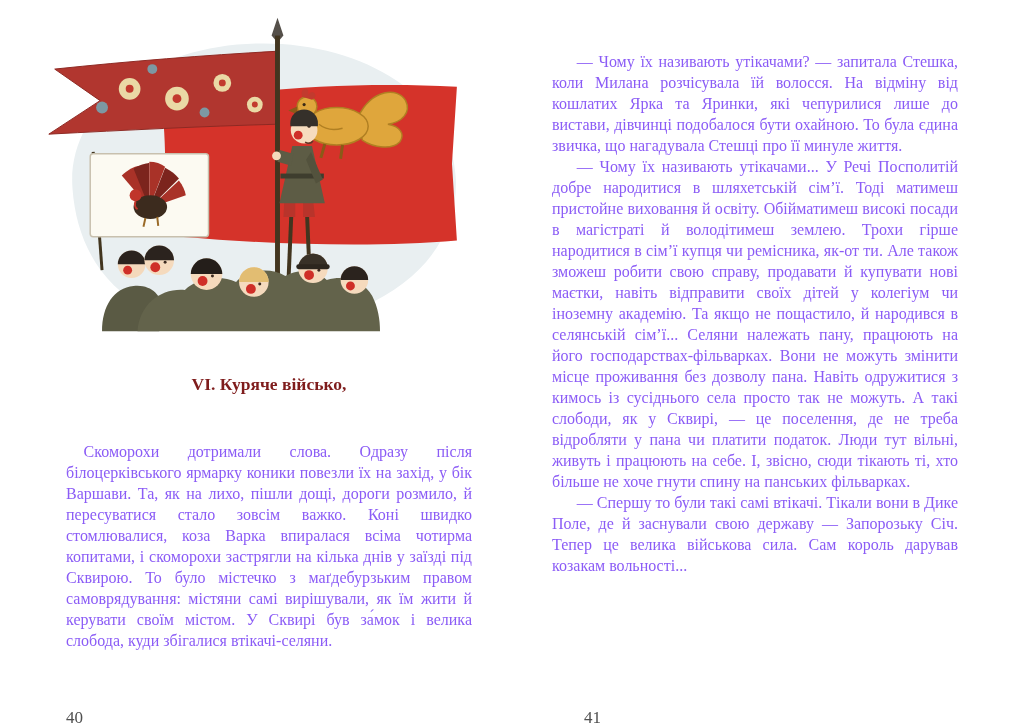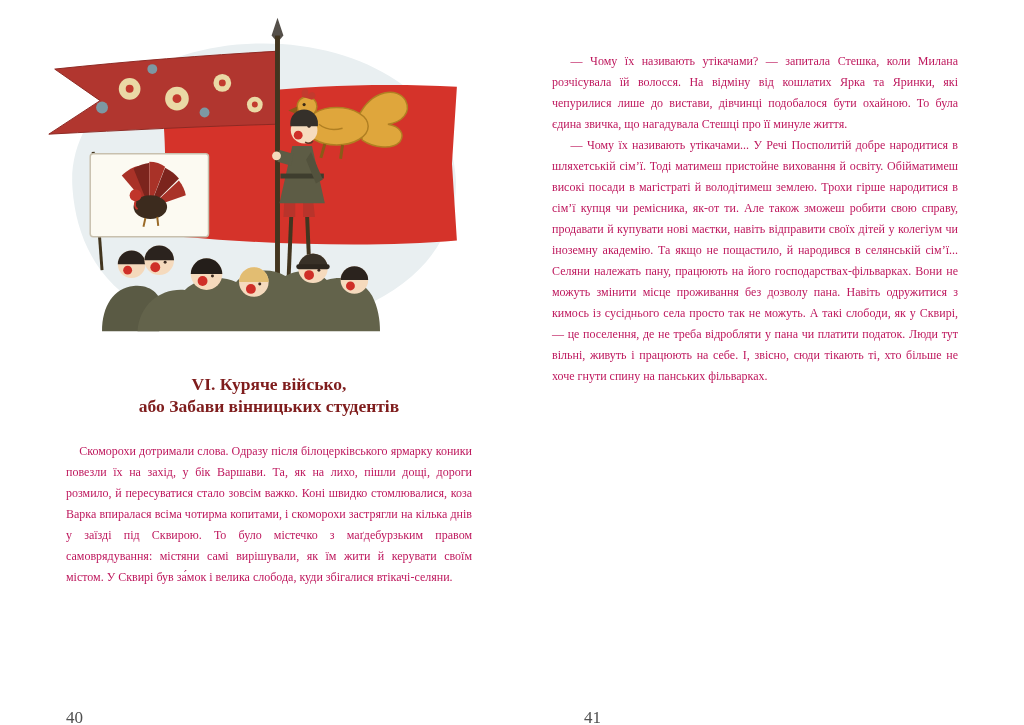--- a/index.html
+++ b/index.html
@@ -13,21 +13,21 @@
 
   .illustration { position:absolute; left:8px; top:6px; width:470px; height:345px; }
 
   .chapter-title {
     position:absolute; left:66px; top:373px; width:406px;
     text-align:center; color:#7f1d1d; font-weight:bold;
     font-size:17.5px; line-height:22px;
   }
   .chapter-title span { display:block; }
 
-  .body-text { font-size:12px; line-height:21px; color:#be185d; text-align:justify; }
+  .body-text { font-size:16px; line-height:21px; color:#8b5cf6; text-align:justify; }
   .left-text  { position:absolute; left:66px;  top:441px; width:406px; }
   .left-text p  { text-indent:1.1em; }
   .right-text { position:absolute; left:552px; top:51px;  width:406px; }
   .right-text p { text-indent:1.55em; }
 
   .page-number {
     position:absolute; top:680px; width:406px; text-align:left;
     font-size:17px; color:#4f4f4f;margin-top:28px;
   }
   .pn-left  { left:66px; }
@@ -144,32 +144,32 @@
 
           <circle cx="348" cy="278" r="14" fill="#f5dabd"></circle>
           <path d="M334,278 a14,14 0 0 1 28,0 Z" fill="#2b231e"></path>
           <circle cx="344" cy="284" r="4.5" fill="#cf2f28"></circle>
         </g>
       </svg>
     </div>
 
     <h2 class="chapter-title">
       <span>VI. Куряче військо,</span>
-      <span>або Забави вінницьких студентів</span>
     </h2>
 
     <div class="body-text left-text">
       <p>Скоморохи дотримали слова. Одразу після білоцерківського ярмарку коники повезли їх на захід, у бік Варшави. Та, як на лихо, пішли дощі, дороги розмило, й пересуватися стало зовсім важко. Коні швидко стомлювалися, коза Варка впиралася всіма чотирма копитами, і скоморохи застрягли на кілька днів у заїзді під Сквирою. То було містечко з маґдебурзьким правом самоврядування: містяни самі вирішували, як їм жити й керувати своїм містом. У Сквирі був за́мок і велика слобода, куди збігалися втікачі-селяни.</p>
     </div>
 
     <div class="page-number pn-left">40</div>
   </div>
 
   <div>
     <div class="body-text right-text">
       <p>— Чому їх називають утікачами? — запитала Стешка, коли Милана розчісувала їй волосся. На відміну від кошлатих Ярка та Яринки, які чепурилися лише до вистави, дівчинці подобалося бути охайною. То була єдина звичка, що нагадувала Стешці про її минуле життя.</p>
       <p>— Чому їх називають утікачами... У Речі Посполитій добре народитися в шляхетській сім’ї. Тоді матимеш пристойне виховання й освіту. Обійматимеш високі посади в магістраті й володітимеш землею. Трохи гірше народитися в сім’ї купця чи ремісника, як-от ти. Але також зможеш робити свою справу, продавати й купувати нові маєтки, навіть відправити своїх дітей у колегіум чи іноземну академію. Та якщо не пощастило, й народився в селянській сім’ї... Селяни належать пану, працюють на його господарствах-фільварках. Вони не можуть змінити місце проживання без дозволу пана. Навіть одружитися з кимось із сусіднього села просто так не можуть. А такі слободи, як у Сквирі, — це поселення, де не треба відробляти у пана чи платити податок. Люди тут вільні, живуть і працюють на себе. І, звісно, сюди тікають ті, хто більше не хоче гнути спину на панських фільварках.</p>
+      <p>— Спершу то були такі самі втікачі. Тікали вони в Дике Поле, де й заснували свою державу — Запорозьку Січ. Тепер це велика військова сила. Сам король дарував козакам вольності...</p>
     </div>
 
     <div class="page-number pn-right">41</div>
   </div>
 
 </div>
 
 </body></html>

